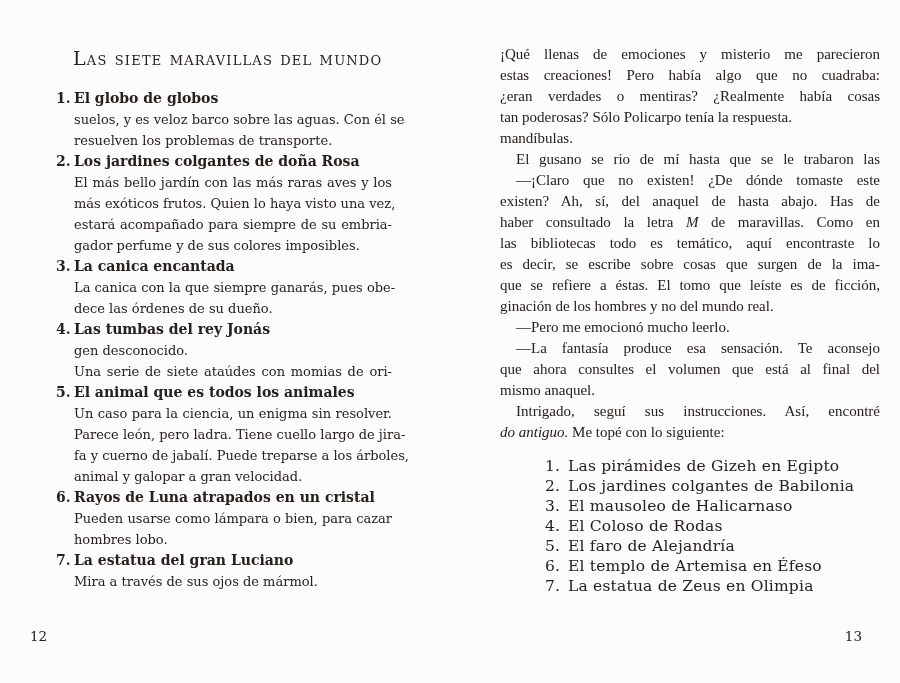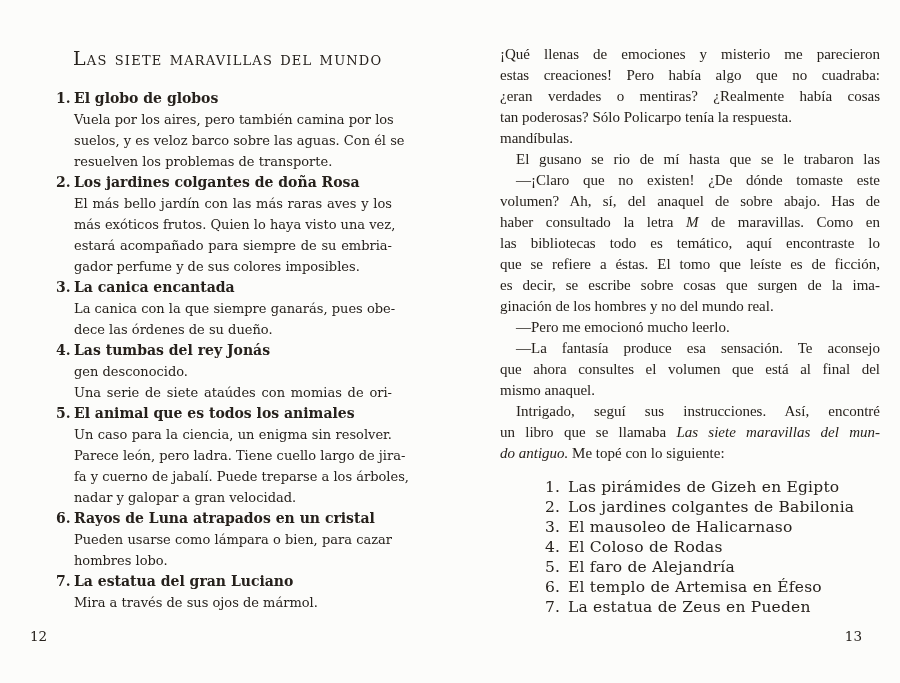--- a/index.html
+++ b/index.html
@@ -62,21 +62,20 @@
 <div class="spread">
   <section class="page page-left">
     <h1 class="chapter-title">Las siete maravillas del mundo</h1>
     <ol class="wonders-fiction">
         <li class="item">
           <div class="item-head">
             <span class="num">1.</span>
             <span>El globo de globos</span>
           </div>
           <div class="item-body">
-            <div class="line jl">Vuela por los aires, pero también camina por los</div>
             <div class="line jl">suelos, y es veloz barco sobre las aguas. Con él se</div>
             <div class="line">resuelven los problemas de transporte.</div>
           </div>
         </li>
         <li class="item">
           <div class="item-head">
             <span class="num">2.</span>
             <span>Los jardines colgantes de doña Rosa</span>
           </div>
           <div class="item-body">
@@ -108,21 +107,21 @@
         </li>
         <li class="item">
           <div class="item-head">
             <span class="num">5.</span>
             <span>El animal que es todos los animales</span>
           </div>
           <div class="item-body">
             <div class="line jl">Un caso para la ciencia, un enigma sin resolver.</div>
             <div class="line jl">Parece león, pero ladra. Tiene cuello largo de jira-</div>
             <div class="line jl">fa y cuerno de jabalí. Puede treparse a los árboles,</div>
-            <div class="line">nadar y galopar a gran velocidad.</div>
+            <div class="line">animal y galopar a gran velocidad.</div>
           </div>
         </li>
         <li class="item">
           <div class="item-head">
             <span class="num">6.</span>
             <span>Rayos de Luna atrapados en un cristal</span>
           </div>
           <div class="item-body">
             <div class="line jl">Pueden usarse como lámpara o bien, para cazar</div>
             <div class="line">hombres lobo.</div>
@@ -147,38 +146,37 @@
           <div class="line jl">estas creaciones! Pero había algo que no cuadraba:</div>
           <div class="line jl">¿eran verdades o mentiras? ¿Realmente había cosas</div>
           <div class="line">tan poderosas? Sólo Policarpo tenía la respuesta.</div>
         </div>
         <div class="para">
           <div class="line">mandíbulas.</div>
           <div class="line jl first-indent">El gusano se rio de mí hasta que se le trabaron las</div>
         </div>
         <div class="para">
           <div class="line jl first-indent">—¡Claro que no existen! ¿De dónde tomaste este</div>
-          <div class="line jl">volumen? Ah, sí, del anaquel de sobre abajo. Has de</div>
+          <div class="line jl">existen? Ah, sí, del anaquel de hasta abajo. Has de</div>
           <div class="line jl">haber consultado la letra <em>M</em> de maravillas. Como en</div>
           <div class="line jl">las bibliotecas todo es temático, aquí encontraste lo</div>
+          <div class="line jl">es decir, se escribe sobre cosas que surgen de la ima-</div>
           <div class="line jl">que se refiere a éstas. El tomo que leíste es de ficción,</div>
-          <div class="line jl">es decir, se escribe sobre cosas que surgen de la ima-</div>
           <div class="line">ginación de los hombres y no del mundo real.</div>
         </div>
         <div class="para">
           <div class="line first-indent">—Pero me emocionó mucho leerlo.</div>
         </div>
         <div class="para">
           <div class="line jl first-indent">—La fantasía produce esa sensación. Te aconsejo</div>
           <div class="line jl">que ahora consultes el volumen que está al final del</div>
           <div class="line">mismo anaquel.</div>
         </div>
         <div class="para">
           <div class="line jl first-indent">Intrigado, seguí sus instrucciones. Así, encontré</div>
-          <div class="line jl">un libro que se llamaba <em>Las siete maravillas del mun-</em></div>
           <div class="line"><em>do antiguo.</em> Me topé con lo siguiente:</div>
         </div>
       </div>
     <ol class="wonders-ancient">
         <li>
           <span class="num">1.</span>
           <span>Las pirámides de Gizeh en Egipto</span>
         </li>
         <li>
           <span class="num">2.</span>
@@ -195,20 +193,20 @@
         <li>
           <span class="num">5.</span>
           <span>El faro de Alejandría</span>
         </li>
         <li>
           <span class="num">6.</span>
           <span>El templo de Artemisa en Éfeso</span>
         </li>
         <li>
           <span class="num">7.</span>
-          <span>La estatua de Zeus en Pueden</span>
+          <span>La estatua de Zeus en Olimpia</span>
         </li>
       </ol>
   </section>
 
   <div class="page-number pn-left">12</div>
   <div class="page-number pn-right">13</div>
 </div>
 
 </body></html>

